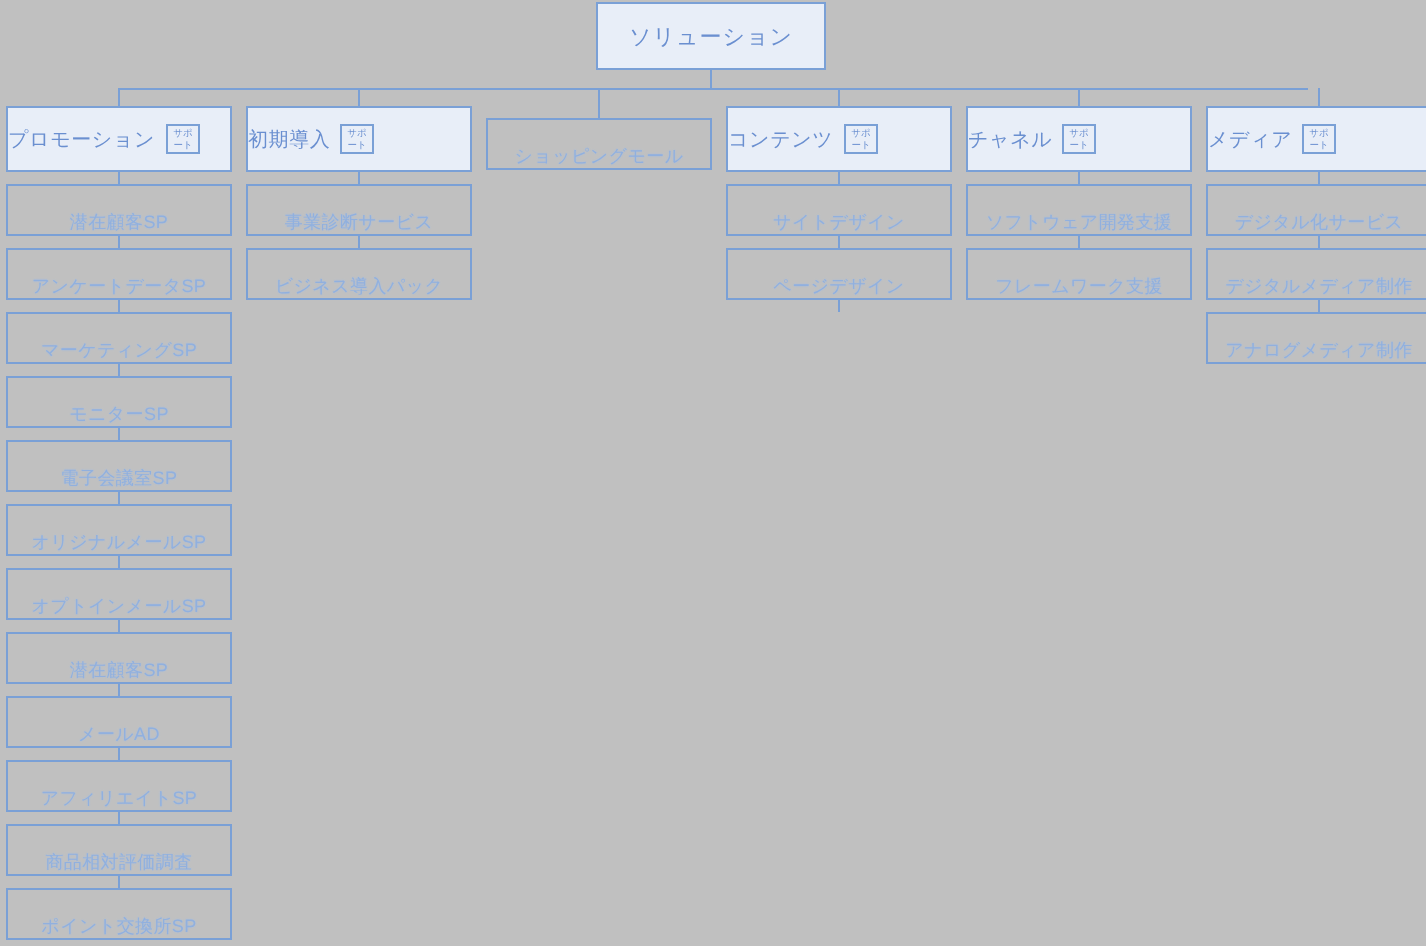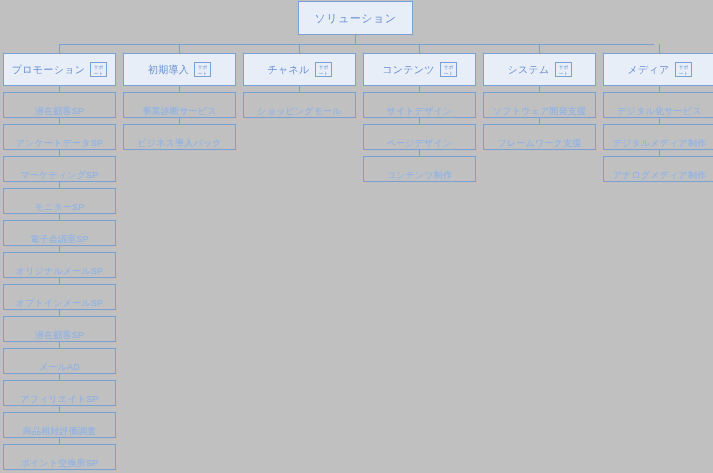--- a/index.html
+++ b/index.html
@@ -74,21 +74,20 @@
     top: 53px;
     width: 113px;
   }
   .col-header {
     height: 33px;
     background: #e8eef8;
     border: 1px solid #7aa0d6;
     box-sizing: border-box;
     display: flex;
     align-items: center;
-    justify-content: center;
     gap: 5px;
     position: relative;
   }
   .col-header-label {
     font-size: 10px;
     color: #6a8fd0;
     white-space: nowrap;
     letter-spacing: 0.3px;
   }
   .support-badge {
@@ -263,68 +262,58 @@
           </div>
           <div class="item-wrap">
             <div class="item-connector"></div>
             <div class="item-cell">
               <span class="item-label">ビジネス導入パック</span>
             </div>
           </div>
         </div>
       </div>
       <div class="column" style="left: 243px;">
+        <div class="item-list">
+          <div class="item-wrap">
+            <div class="item-connector"></div>
+            <div class="item-cell">
+              <span class="item-label">ショッピングモール</span>
+            </div>
+          </div>
+        </div>
+      </div>
+      <div class="column" style="left: 363px;">
+        <div class="col-header">
+          <span class="col-header-label">コンテンツ</span>
+          <div class="support-badge" title="サポート">
+            <span>サポ</span>
+            <span>ート</span>
+          </div>
+        </div>
+        <div class="item-list">
+          <div class="item-wrap">
+            <div class="item-connector"></div>
+            <div class="item-cell">
+              <span class="item-label">サイトデザイン</span>
+            </div>
+          </div>
+          <div class="item-wrap">
+            <div class="item-connector"></div>
+            <div class="item-cell">
+              <span class="item-label">ページデザイン</span>
+            </div>
+          </div>
+          <div class="item-wrap">
+            <div class="item-connector"></div>
+          </div>
+        </div>
+      </div>
+      <div class="column" style="left: 483px;">
         <div class="col-header">
           <span class="col-header-label">チャネル</span>
-          <div class="support-badge" title="サポート">
-            <span>サポ</span>
-            <span>ート</span>
-          </div>
-        </div>
-        <div class="item-list">
-          <div class="item-wrap">
-            <div class="item-connector"></div>
-            <div class="item-cell">
-              <span class="item-label">ショッピングモール</span>
-            </div>
-          </div>
-        </div>
-      </div>
-      <div class="column" style="left: 363px;">
-        <div class="col-header">
-          <span class="col-header-label">コンテンツ</span>
-          <div class="support-badge" title="サポート">
-            <span>サポ</span>
-            <span>ート</span>
-          </div>
-        </div>
-        <div class="item-list">
-          <div class="item-wrap">
-            <div class="item-connector"></div>
-            <div class="item-cell">
-              <span class="item-label">サイトデザイン</span>
-            </div>
-          </div>
-          <div class="item-wrap">
-            <div class="item-connector"></div>
-            <div class="item-cell">
-              <span class="item-label">ページデザイン</span>
-            </div>
-          </div>
-          <div class="item-wrap">
-            <div class="item-connector"></div>
-            <div class="item-cell">
-              <span class="item-label">コンテンツ制作</span>
-            </div>
-          </div>
-        </div>
-      </div>
-      <div class="column" style="left: 483px;">
-        <div class="col-header">
-          <span class="col-header-label">システム</span>
           <div class="support-badge" title="サポート">
             <span>サポ</span>
             <span>ート</span>
           </div>
         </div>
         <div class="item-list">
           <div class="item-wrap">
             <div class="item-connector"></div>
             <div class="item-cell">
               <span class="item-label">ソフトウェア開発支援</span>

